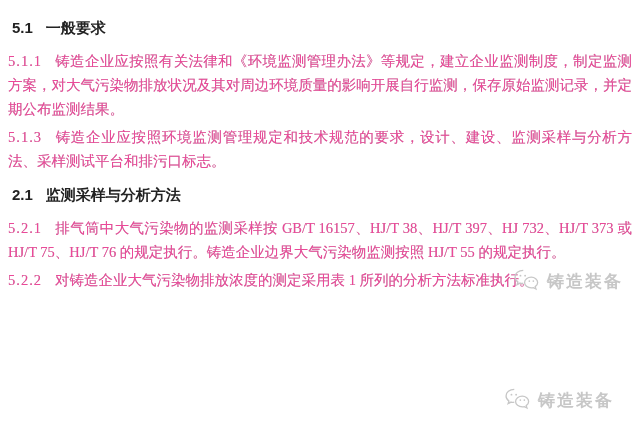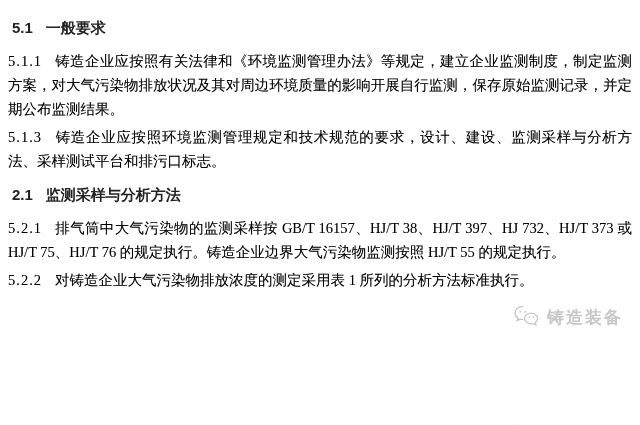--- a/index.html
+++ b/index.html
@@ -30,39 +30,38 @@
     color: #222222;
   }
   .h1 { margin: 2px 0 16px 0; }
   .h2 { margin: 10px 0 9px 0; }
   .h1 .num, .h2 .num { margin-right: 13px; }
   p.clause {
     font-size: 14.5px;
     line-height: 24px;
     margin: 0 0 4px 0;
     text-align: justify;
-    color: #000000;
+    color: #ec4899;
     text-shadow: 0 0 0.5px rgba(40,40,40,0.35);
   }
   p.clause .num {
     margin-right: 13px;
     letter-spacing: 1px;
   }
   .watermark {
     position: absolute;
     display: flex;
     align-items: center;
     color: #c7c7c7;
     font-family: "Liberation Sans", sans-serif;
     font-weight: bold;
     font-size: 17px;
     letter-spacing: 2px;
     white-space: nowrap;
     z-index: 5;
-    margin-top: 36px;
   }
   .watermark svg { margin-right: 6px; flex: 0 0 auto; }
   .wm-1 { left: 513px; top: 268px; }
   .wm-2 { left: 504px; top: 387px; }
 </style>
 </head>
 <body>
 
 <div class="page">
 

